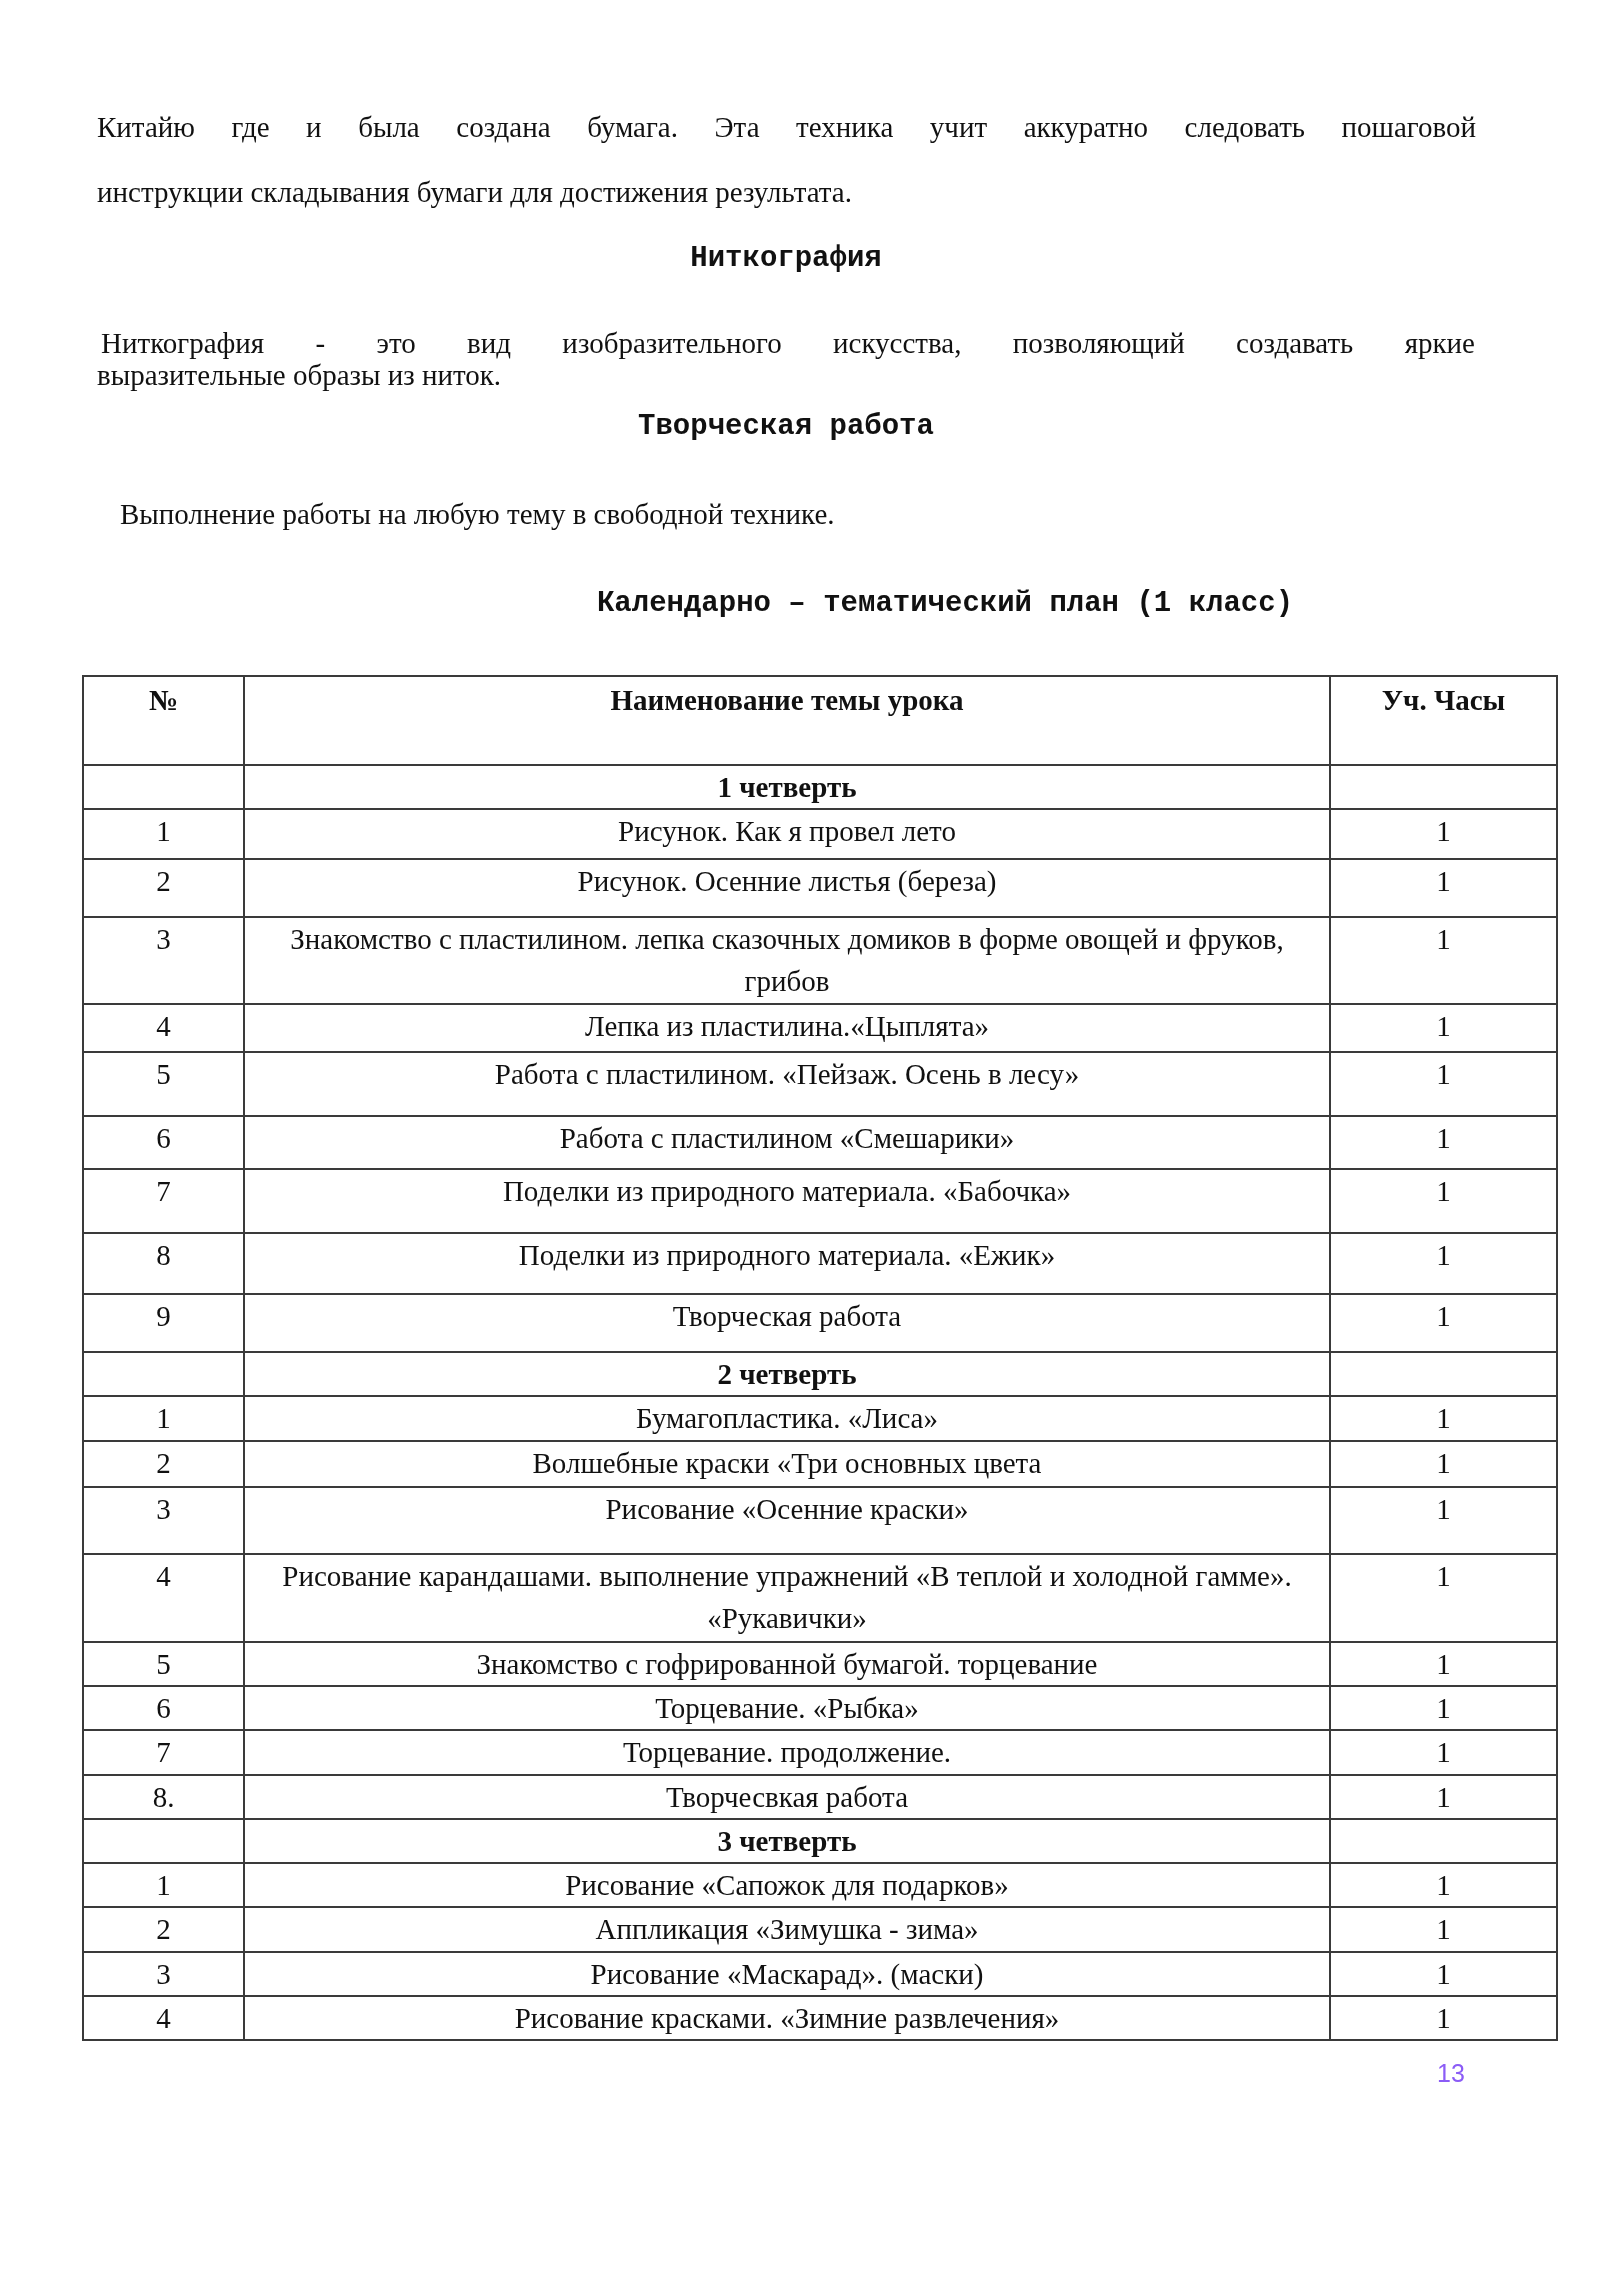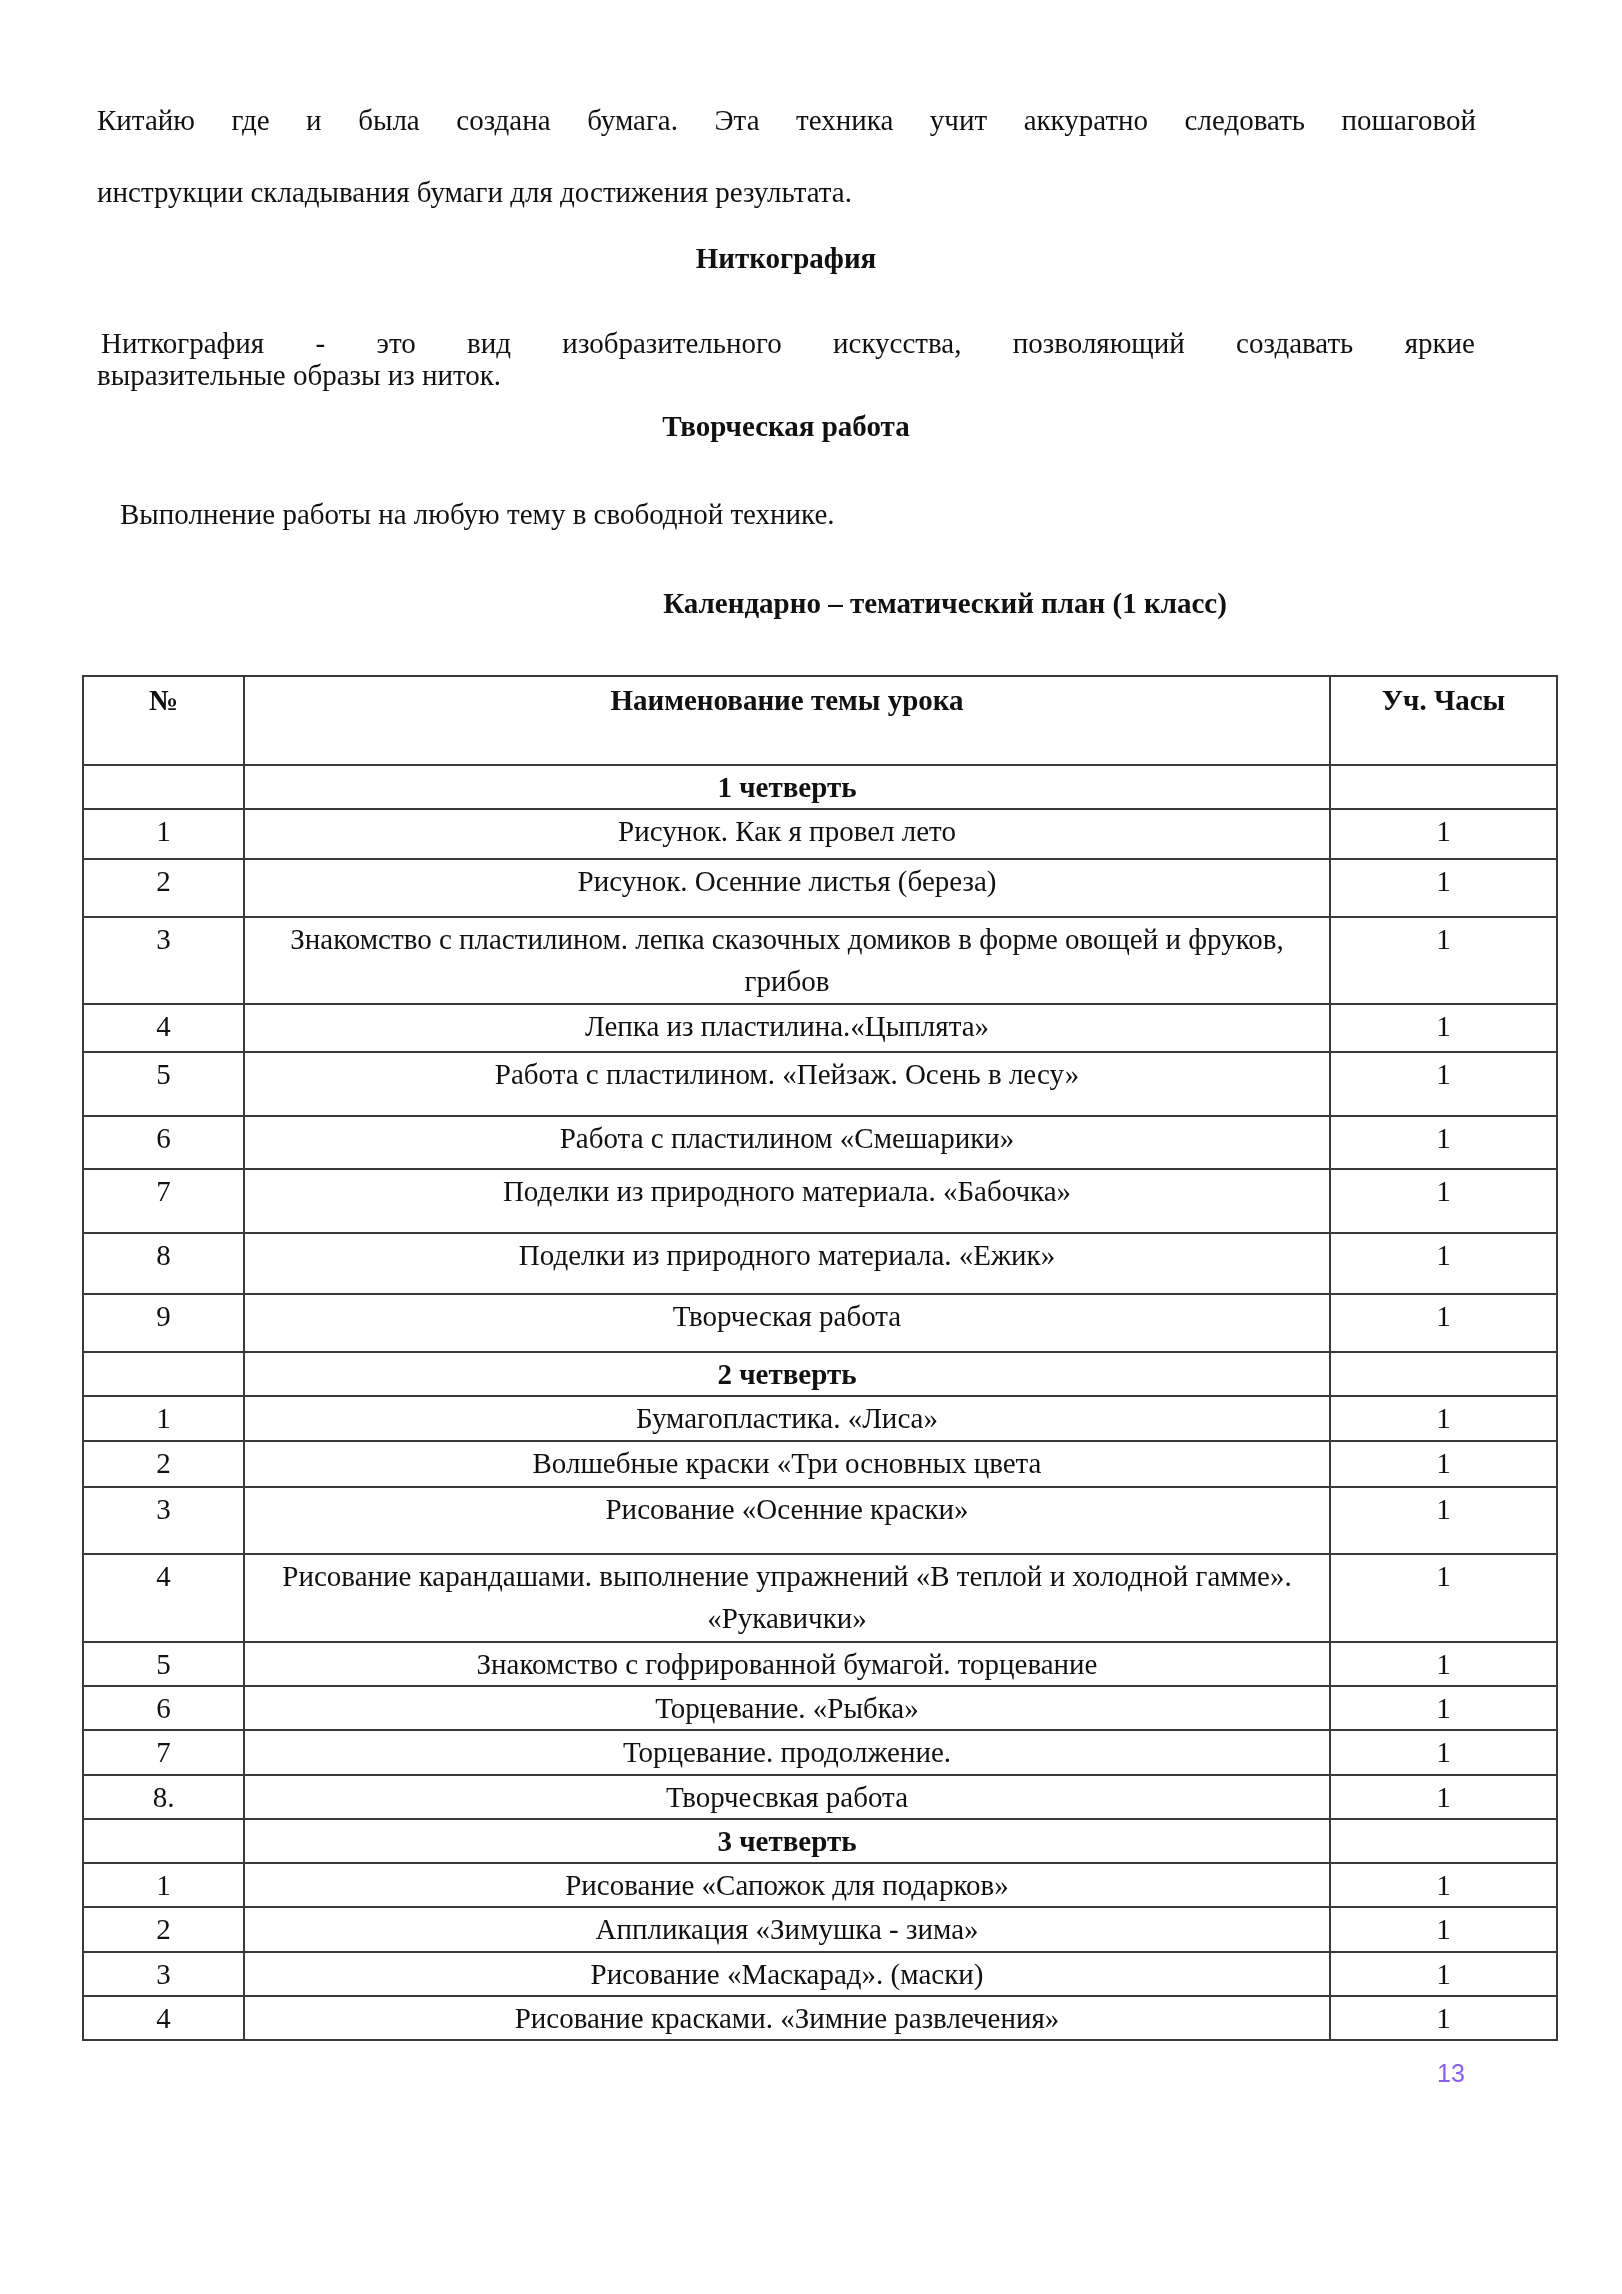--- a/index.html
+++ b/index.html
@@ -9,21 +9,21 @@
     color: #111111;
   }
   .line {
     position: absolute; font-size: 29px; line-height: 33px; white-space: nowrap;
   }
   .justify {
     left: 97px; width: 1379px; text-align: justify; text-align-last: justify;
   }
   .plain { left: 97px; }
   .heading {
-    left: 0; width: 1572px; text-align: center; font-weight: bold;
+    left: 0; width: 1572px; text-align: center; font-weight: bold; font-family: Liberation Mono, monospace;
   }
   table.plan {
     position: absolute; left: 82px; top: 675px; width: 1474px;
     border-collapse: collapse; table-layout: fixed;
     font-size: 29px; line-height: 42px;
   }
   table.plan td, table.plan th {
     border: 2.4px solid #3a3a3a; padding: 0 7.7px; vertical-align: top; text-align: center;
     font-weight: normal;
   }
@@ -34,21 +34,21 @@
   tr.quarter td.topic { font-weight: bold; }
   td.num-left { text-align: left; padding-left: 39px; }
   .page-number {
     position: absolute; left: 1437px; top: 2059px;
     font-family: "Liberation Sans", "DejaVu Sans", sans-serif; font-size: 25px; color: #8b5cf6;
   }
 </style>
 </head>
 <body>
 
-<div class="line justify" style="top:104px;font-family:Liberation Serif, serif;">Китайю где и была создана бумага. Эта техника учит аккуратно следовать пошаговой</div>
+<div class="line justify" style="top:111px;font-family:Liberation Serif, serif;">Китайю где и была создана бумага. Эта техника учит аккуратно следовать пошаговой</div>
 <div class="line plain" style="top:176px;">инструкции складывания бумаги для достижения результата.</div>
 
 <div class="line heading" style="top:242px;">Ниткография</div>
 <div class="line justify" style="top:327px; left:101px; width:1374px;">Ниткография - это вид изобразительного искусства, позволяющий создавать яркие</div>
 <div class="line plain" style="top:359px;">выразительные образы из ниток.</div>
 
 <div class="line heading" style="top:410px;">Творческая работа</div>
 <div class="line plain" style="top:498px; left:120px;">Выполнение  работы на любую тему в свободной технике.</div>
 
 <div class="line heading" style="top:587px; left:159px;">Календарно – тематический план (1 класс)</div>

